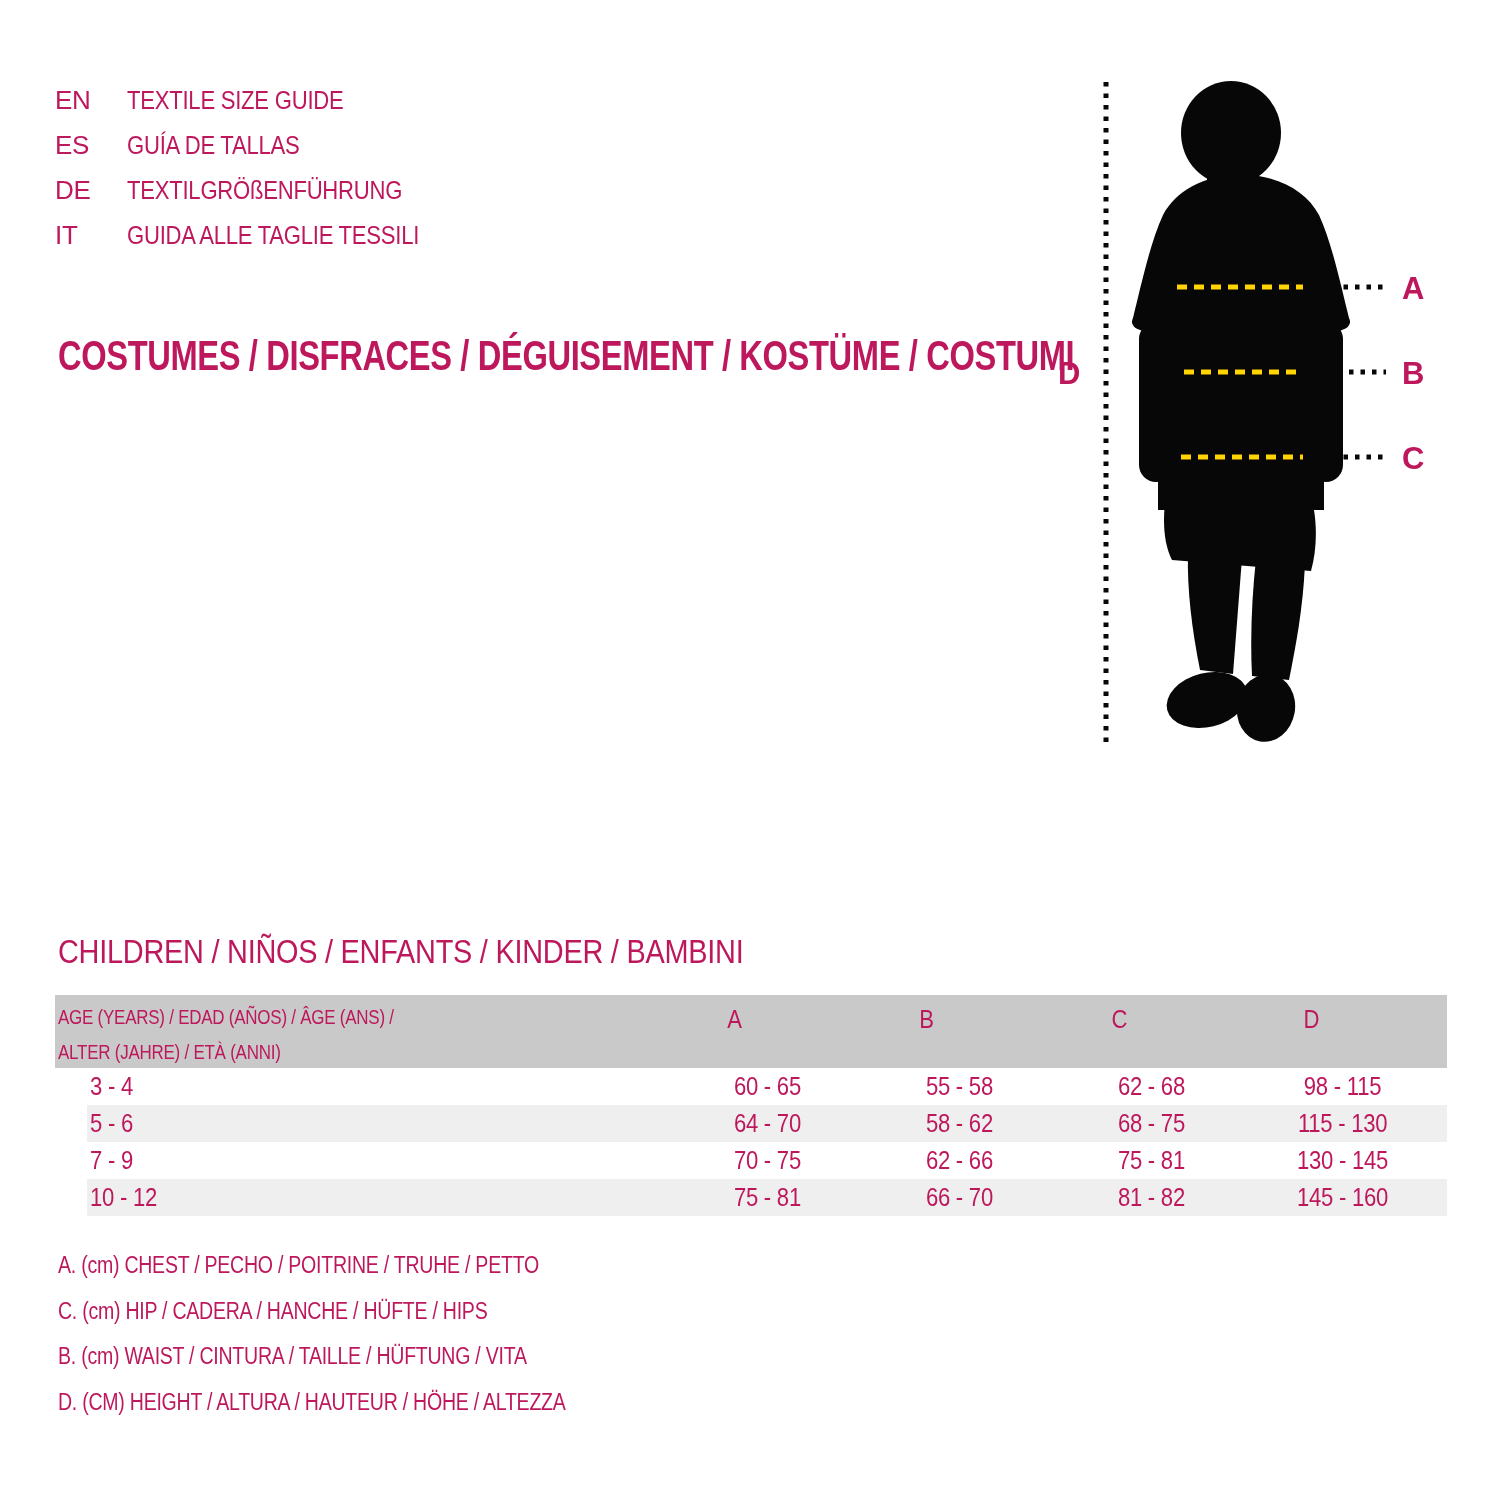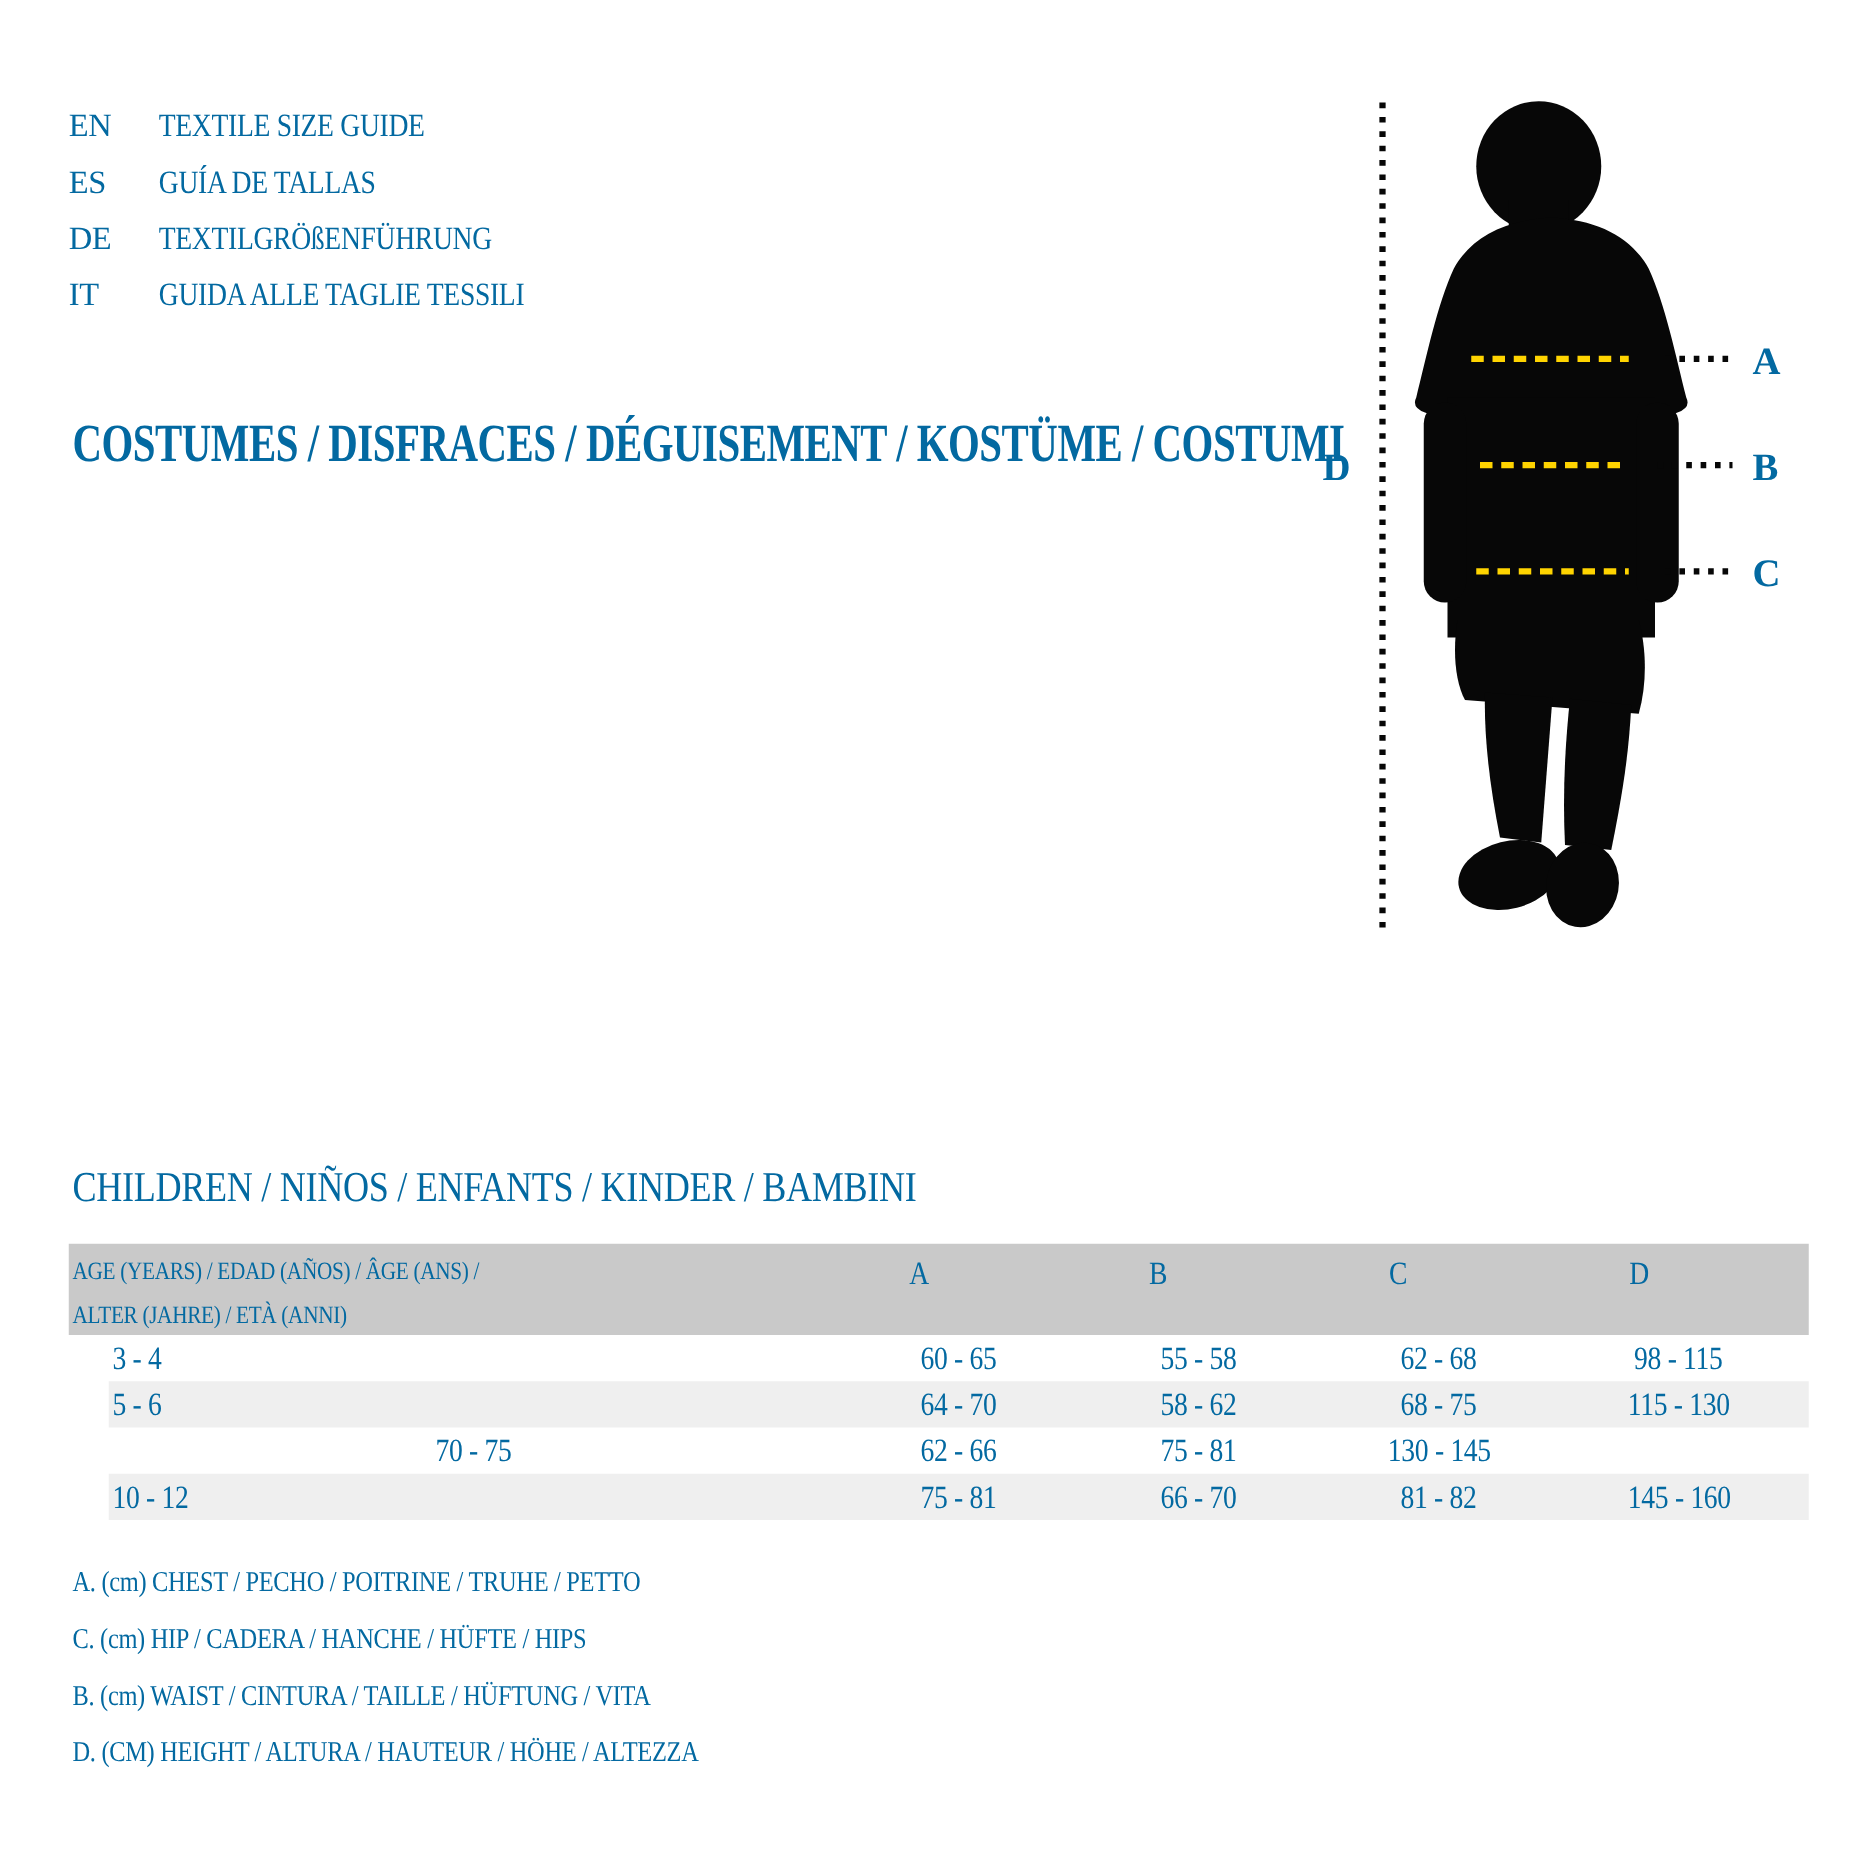--- a/index.html
+++ b/index.html
@@ -1,20 +1,20 @@
 <!DOCTYPE html>
 <html><head>
 <meta charset="utf-8">
 <style>
   html,body { margin:0; padding:0; background:#fff; }
   .page {
     position:relative; width:1501px; height:1500px;
     background:#ffffff; overflow:hidden;
-    font-family:Liberation Serif, serif;
-    color:#0369a1;
+    font-family:Liberation Sans, sans-serif;
+    color:#be185d;
   }
   .abs { position:absolute; }
   
   .cxl { display:inline-block; transform:scaleX(0.85); transform-origin:0 50%; white-space:nowrap; }
   .cx  { display:inline-block; transform:scaleX(0.85); white-space:nowrap; }
 
   
   .lang-list { left:55px; top:78px; }
   .lang-row { display:flex; height:45px; align-items:center; font-size:26px; letter-spacing:-0.3px; }
   .lang-code { width:72px; flex:0 0 72px; }
@@ -152,20 +152,21 @@
     </div>
     <div class="tbl-row alt">
       <div class="cell-age"><span class="cxl">5 - 6</span></div>
       <div class="cell-num"><span class="cx">64 - 70</span></div>
       <div class="cell-num"><span class="cx">58 - 62</span></div>
       <div class="cell-num"><span class="cx">68 - 75</span></div>
       <div class="cell-num"><span class="cx">115 - 130</span></div>
       <div></div>
     </div>
     <div class="tbl-row">
+      <div class="cell-age"><span class="cxl">7 - 9</span></div>
       <div class="cell-num"><span class="cx">70 - 75</span></div>
       <div class="cell-num"><span class="cx">62 - 66</span></div>
       <div class="cell-num"><span class="cx">75 - 81</span></div>
       <div class="cell-num"><span class="cx">130 - 145</span></div>
       <div></div>
     </div>
     <div class="tbl-row alt">
       <div class="cell-age"><span class="cxl">10 - 12</span></div>
       <div class="cell-num"><span class="cx">75 - 81</span></div>
       <div class="cell-num"><span class="cx">66 - 70</span></div>

